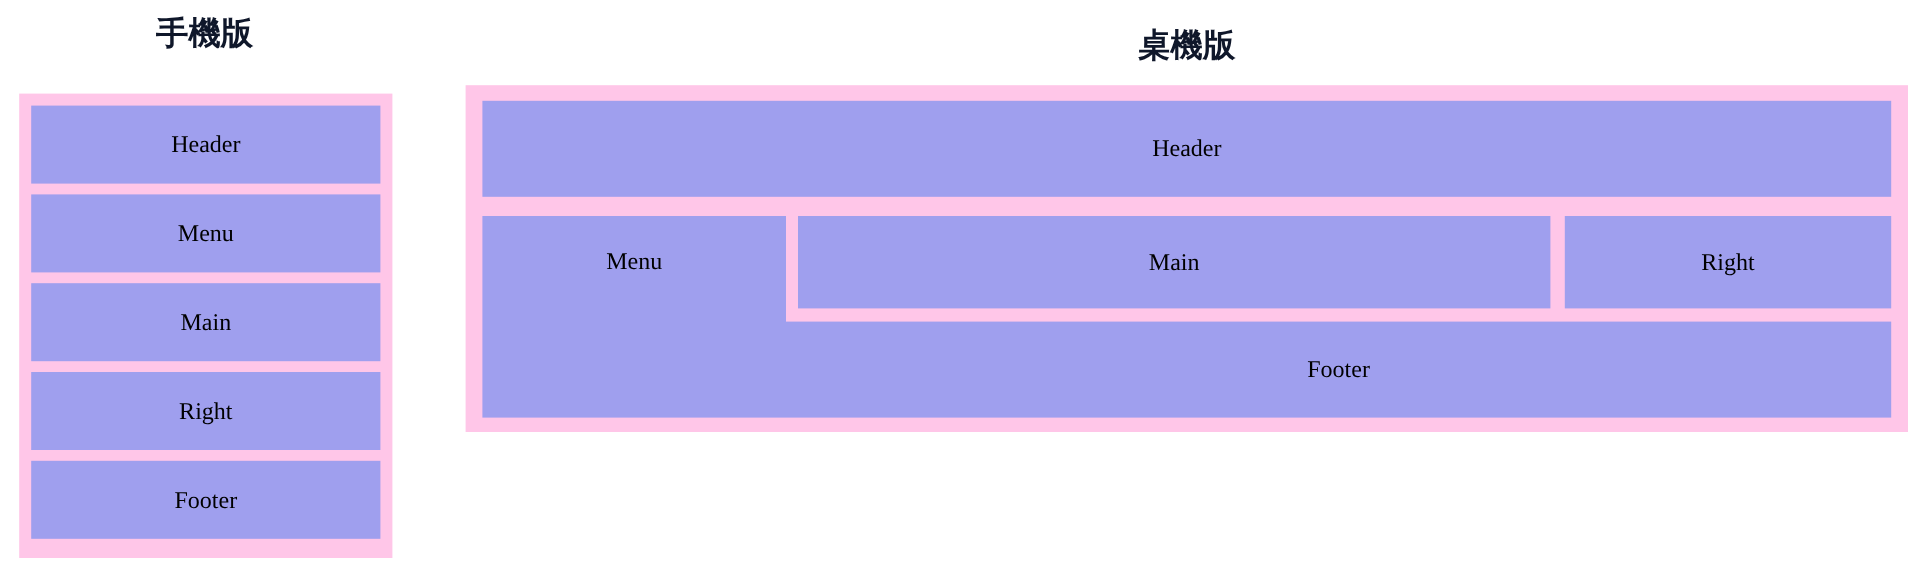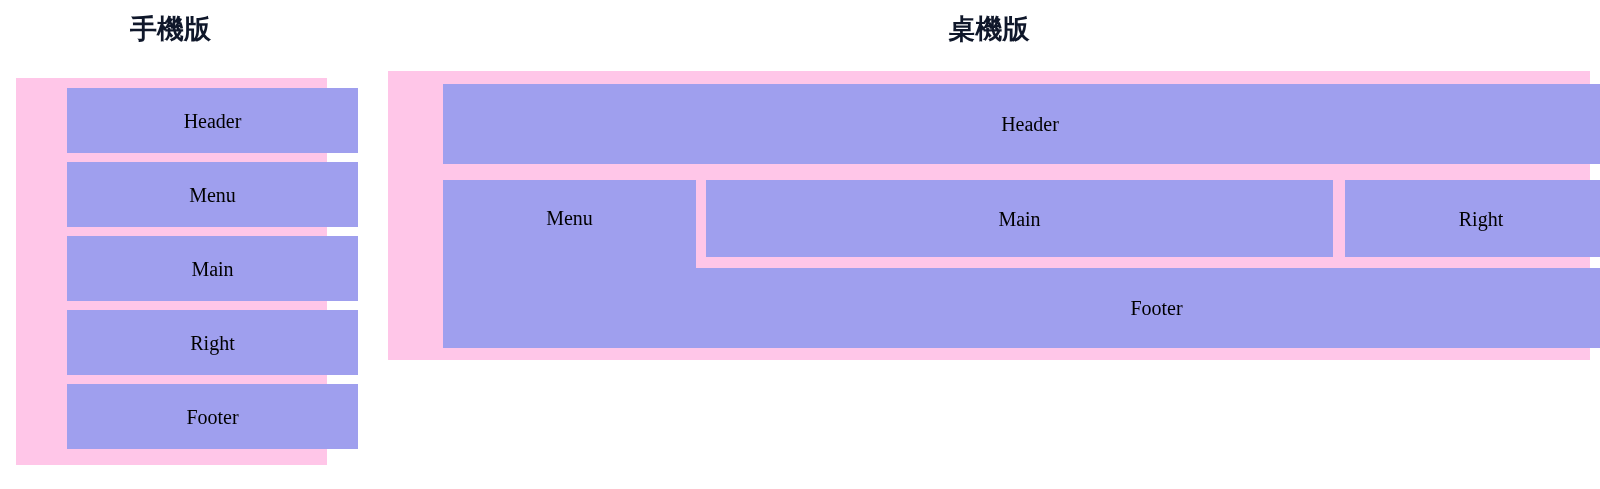--- a/index.html
+++ b/index.html
@@ -19,40 +19,39 @@
     position: absolute;
     font-family: "DejaVu Sans", "Liberation Sans", sans-serif;
     font-weight: bold;
     font-size: 27px;
     line-height: 1;
     color: #0f172a;
     white-space: nowrap;
     text-align: center;
   }
   #mobile-title { left: 0px;   top: 15px; width: 341px;  }
-  #desktop-title{ left: 388px; top: 15px; width: 1202px; }
+  #desktop-title{ left: 388px; top: 25px; width: 1202px; }
 
   
   .frame {
     position: absolute;
     background: #ffc6e8;
     box-sizing: border-box;
   }
   .cell {
     position: absolute;
     background: #9f9fee;
     box-sizing: border-box;
     color: #000000;
     font-size: 20px;
     line-height: 1;
     display: flex;
     align-items: center;
     justify-content: center;
     text-align: center;
-    margin-left: 41px;
   }
 
   
   #mobile-frame { left: 16px; top: 78px; width: 311px; height: 387px; }
   .m-cell { left: 10px; width: 291px; height: 65px; }
   #m-header { top: 10px;  }
   #m-menu   { top: 84px;  }
   #m-main   { top: 158px; }
   #m-right  { top: 232px; }
   #m-footer { top: 306px; }

